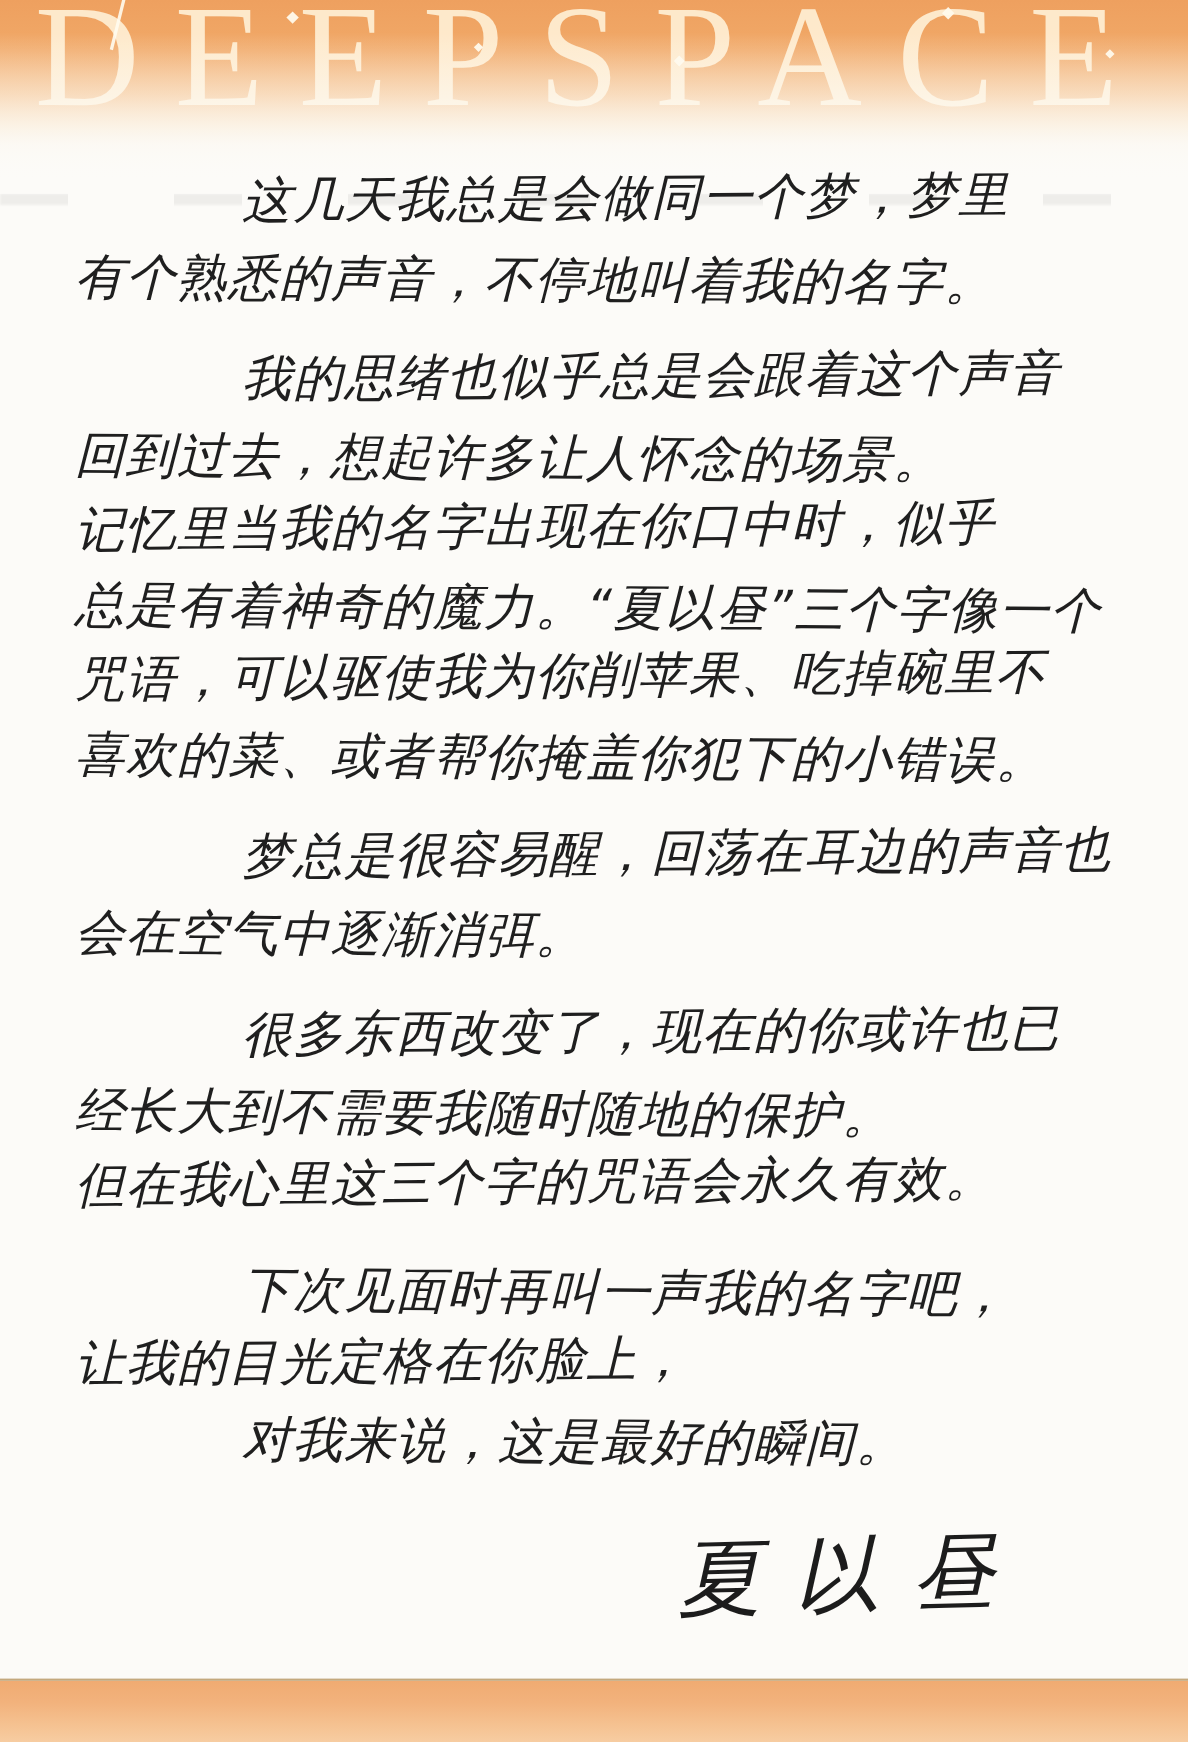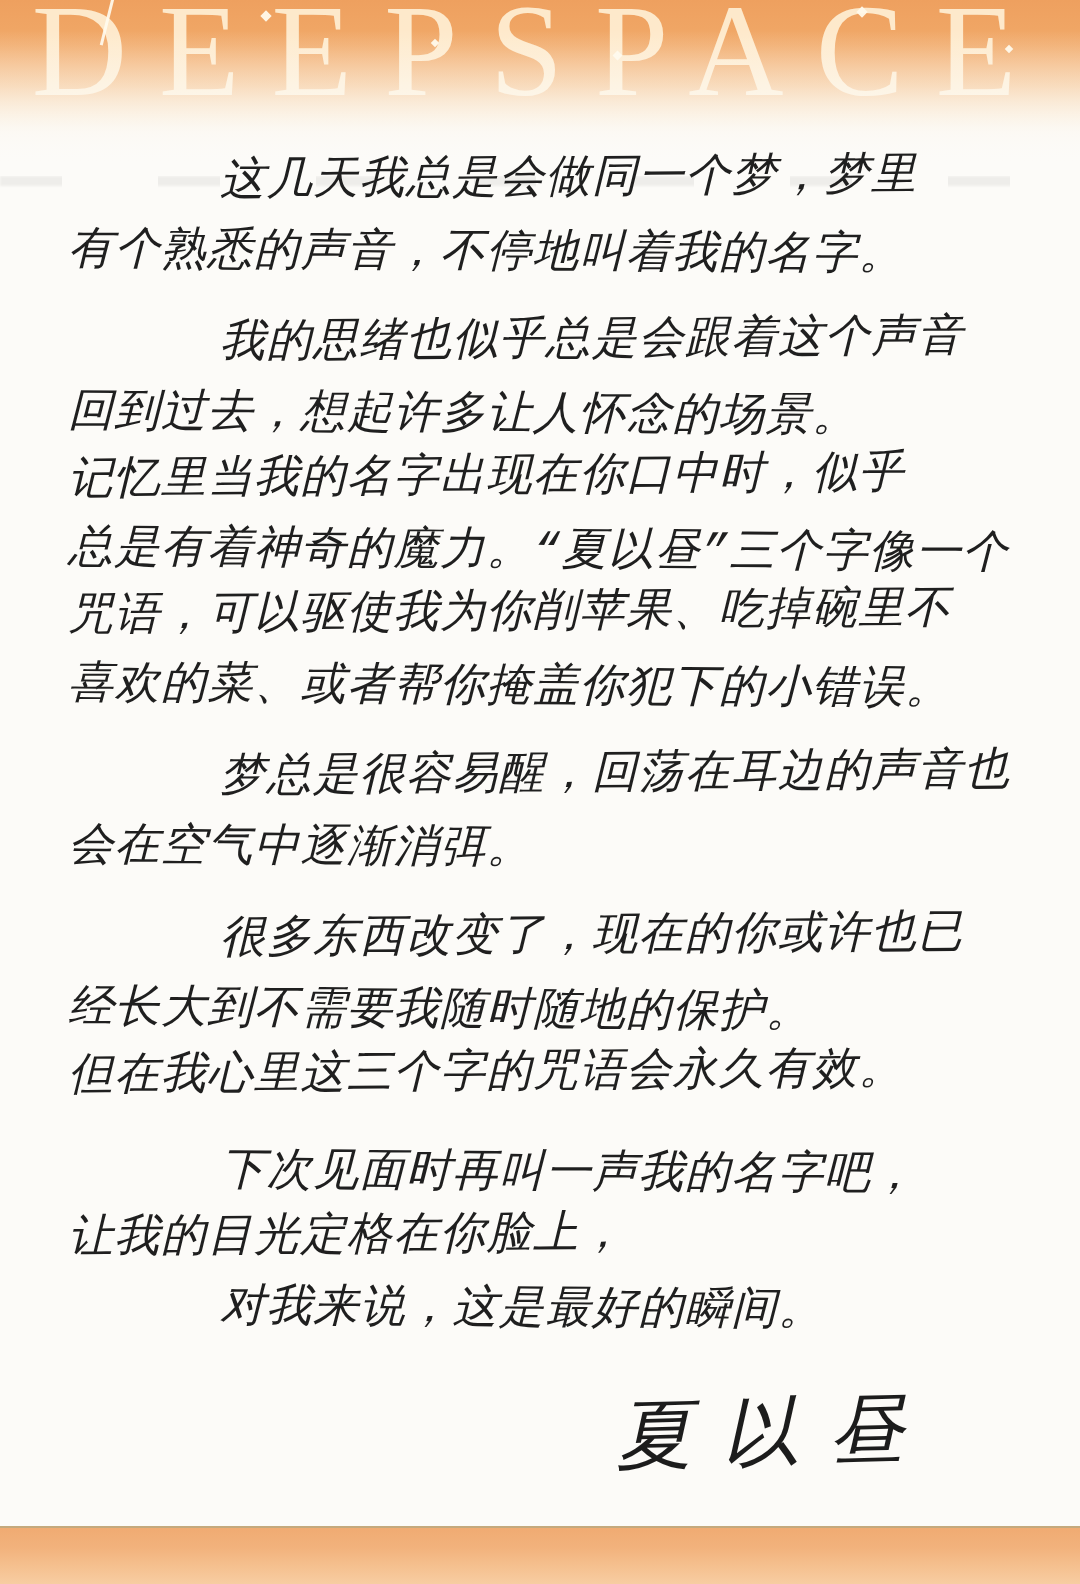--- a/index.html
+++ b/index.html
@@ -71,21 +71,20 @@
       #000 0 62px, transparent 62px 158px);
     filter: blur(1.2px);
     opacity: 0.55;
     pointer-events: none;
   }
 
   
   .letter-body {
     position: absolute; top: 150px; left: 68px; right: 54px;
     color: #1f1f1f;
-    font-family: Liberation Mono, monospace;
   }
   .line {
     font-size: 45px;
     line-height: 68px;
     letter-spacing: 1.5px;
     white-space: nowrap;
     font-style: italic;
     transform-origin: left center;
   }
   .line:nth-child(odd)  { transform: rotate(-0.45deg); }

